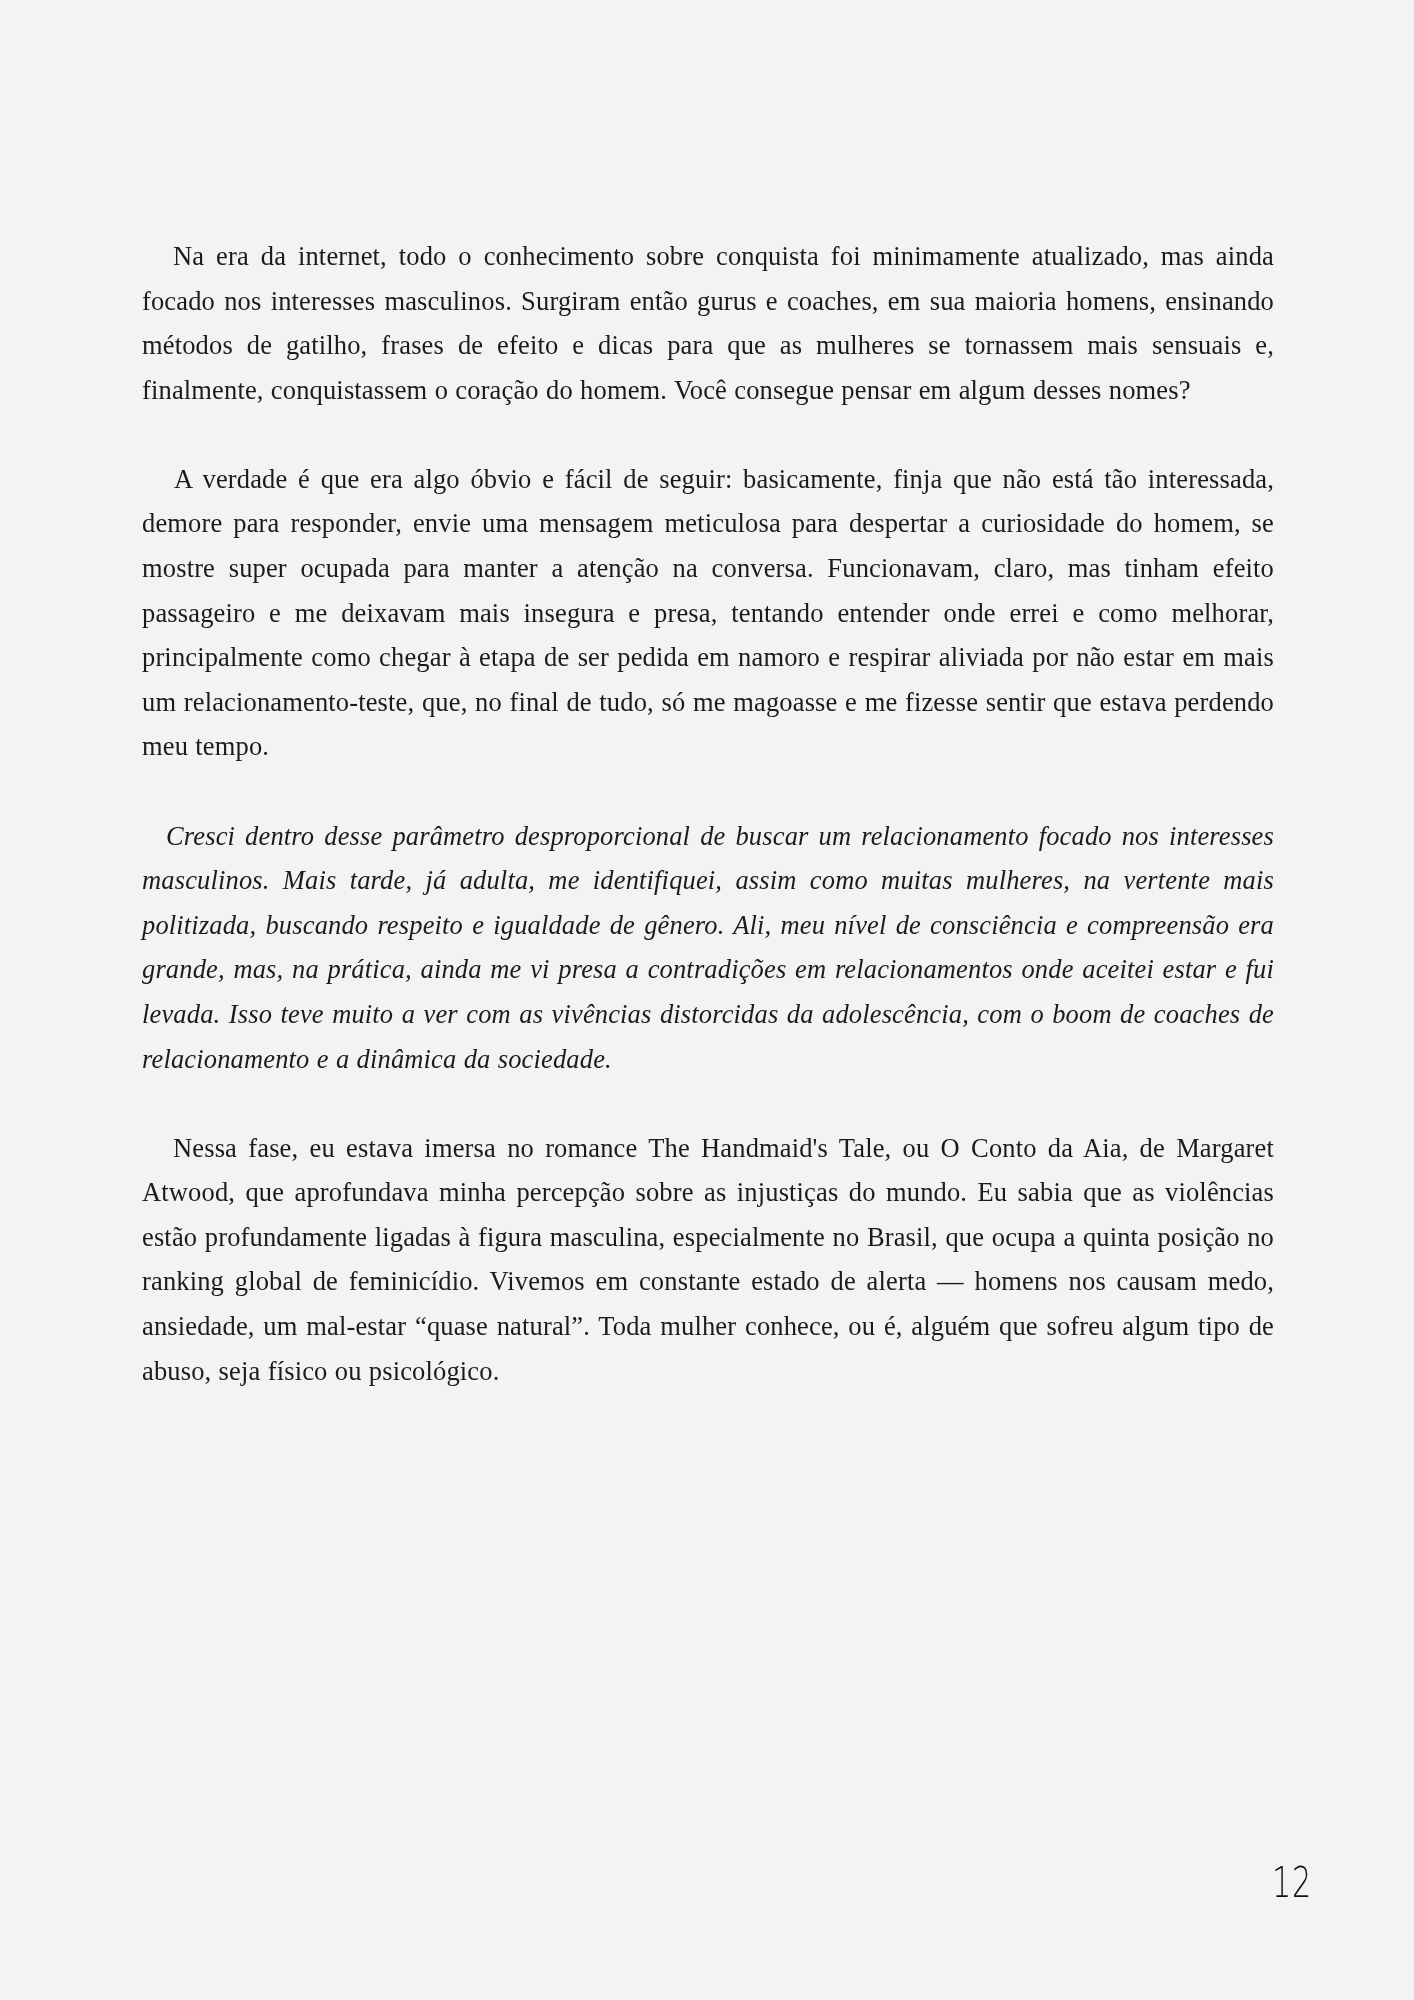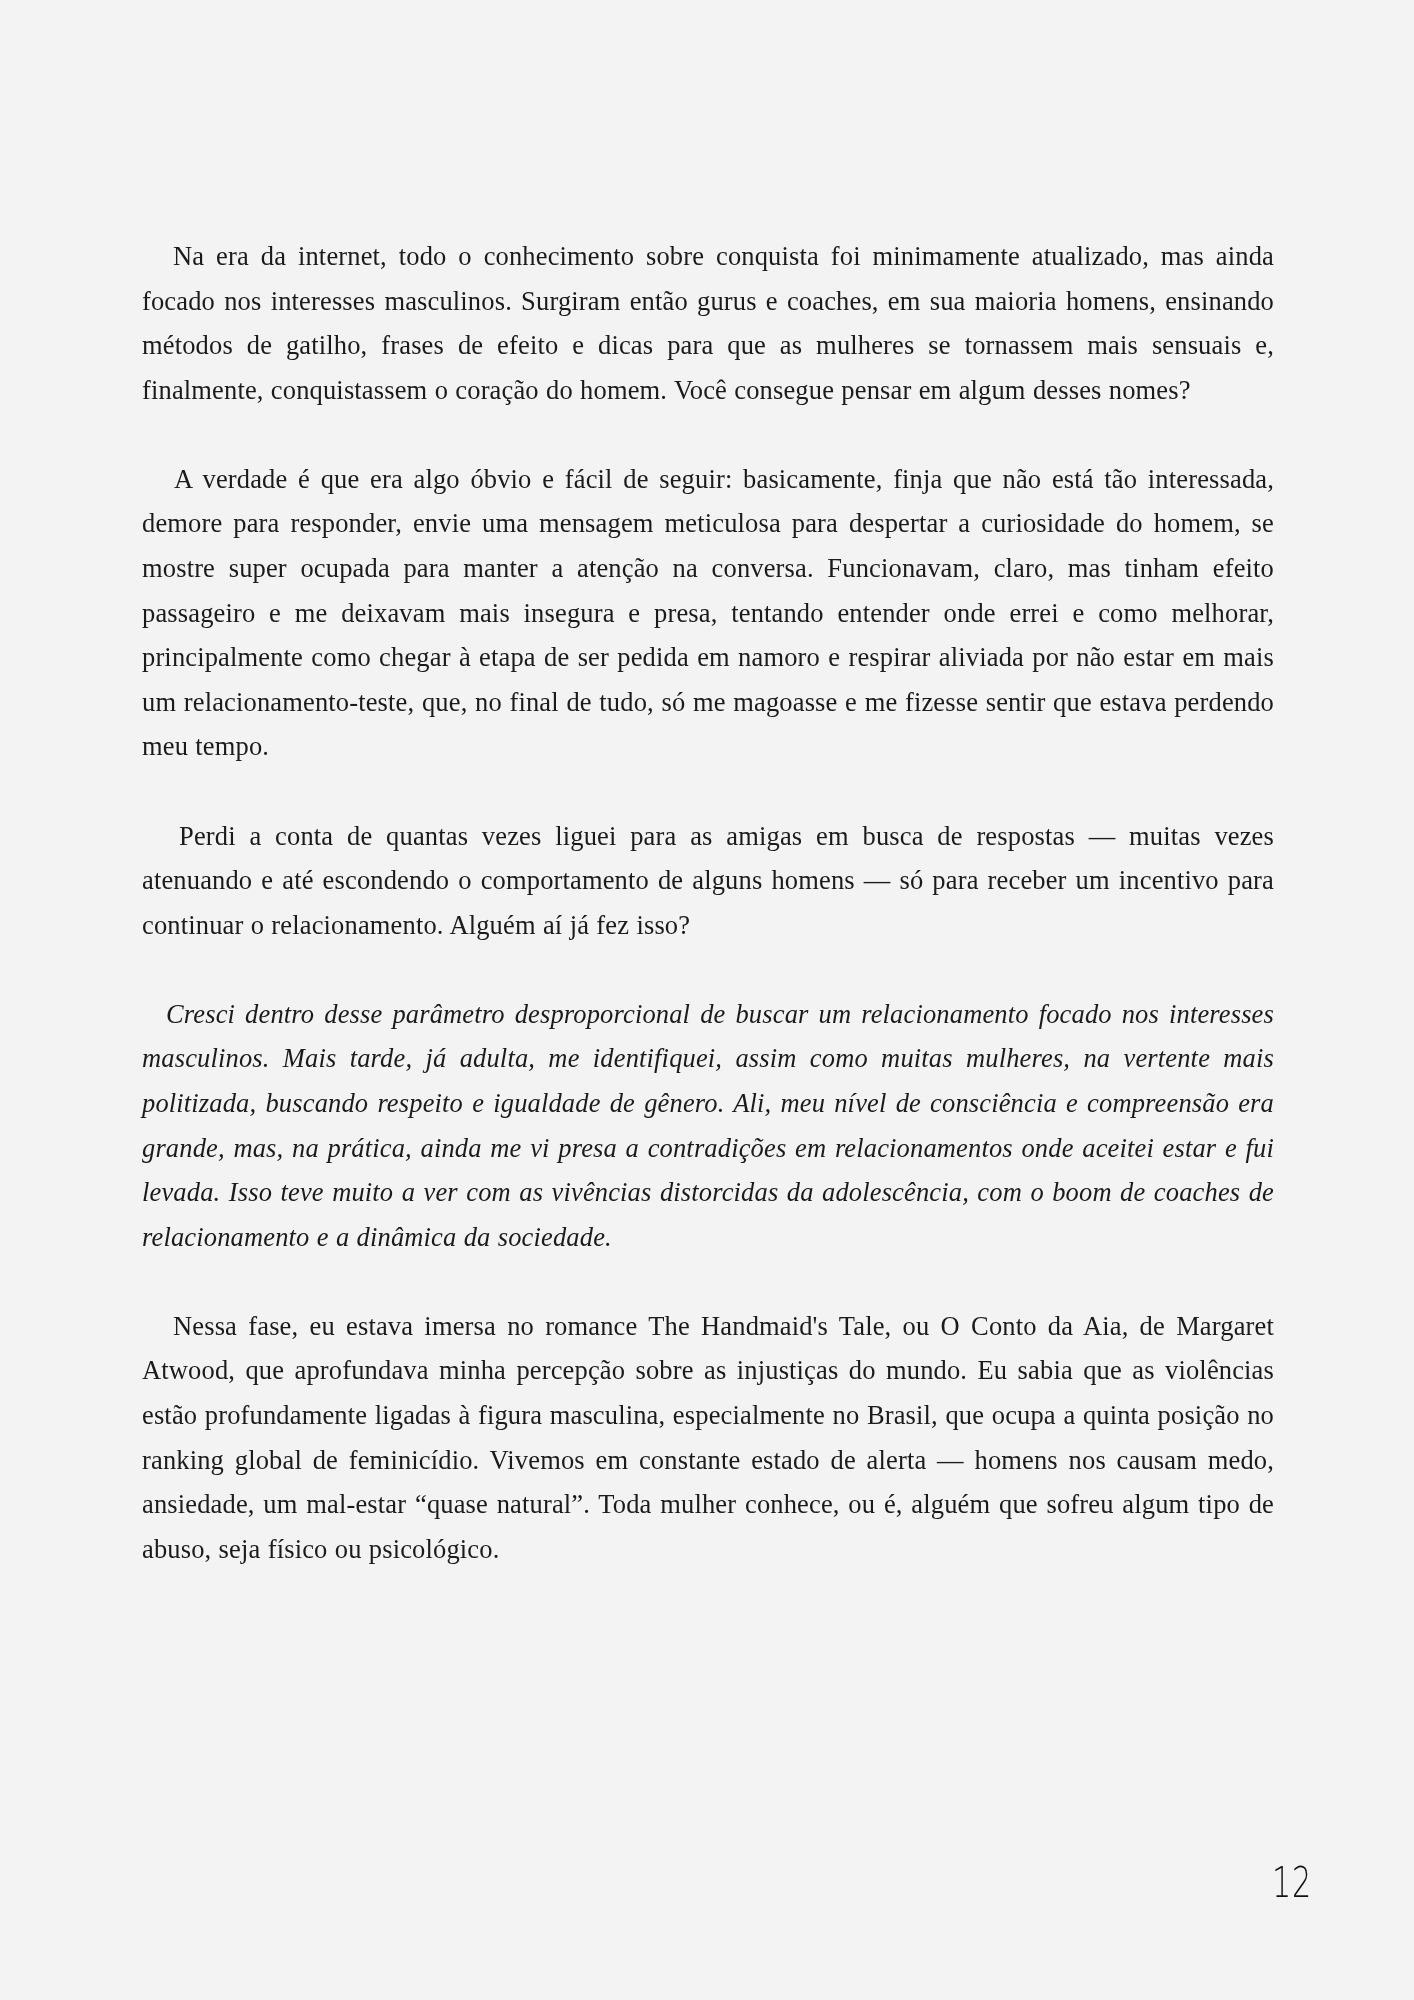--- a/index.html
+++ b/index.html
@@ -47,18 +47,17 @@
       transform-origin: left top;
       letter-spacing: 1px;
     }
   </style>
 </head>
 <body>
 
 <main class="page-body">
   <p class="paragraph p1">Na era da internet, todo o conhecimento sobre conquista foi minimamente atualizado, mas ainda focado nos interesses masculinos. Surgiram então gurus e coaches, em sua maioria homens, ensinando métodos de gatilho, frases de efeito e dicas para que as mulheres se tornassem mais sensuais e, finalmente, conquistassem o coração do homem. Você consegue pensar em algum desses nomes?</p>
   <p class="paragraph p2">A verdade é que era algo óbvio e fácil de seguir: basicamente, finja que não está tão interessada, demore para responder, envie uma mensagem meticulosa para despertar a curiosidade do homem, se mostre super ocupada para manter a atenção na conversa. Funcionavam, claro, mas tinham efeito passageiro e me deixavam mais insegura e presa, tentando entender onde errei e como melhorar, principalmente como chegar à etapa de ser pedida em namoro e respirar aliviada por não estar em mais um relacionamento-teste, que, no final de tudo, só me magoasse e me fizesse sentir que estava perdendo meu tempo.</p>
-  <p class="paragraph p3">Perdi a conta de quantas vezes liguei para as amigas em busca de respostas — muitas vezes atenuando e até escondendo o comportamento de alguns homens — só para receber um incentivo para continuar o relacionamento. Alguém aí já fez isso?</p>
   <p class="paragraph p4">Cresci dentro desse parâmetro desproporcional de buscar um relacionamento focado nos interesses masculinos. Mais tarde, já adulta, me identifiquei, assim como muitas mulheres, na vertente mais politizada, buscando respeito e igualdade de gênero. Ali, meu nível de consciência e compreensão era grande, mas, na prática, ainda me vi presa a contradições em relacionamentos onde aceitei estar e fui levada. Isso teve muito a ver com as vivências distorcidas da adolescência, com o boom de coaches de relacionamento e a dinâmica da sociedade.</p>
   <p class="paragraph p5">Nessa fase, eu estava imersa no romance The Handmaid's Tale, ou O Conto da Aia, de Margaret Atwood, que aprofundava minha percepção sobre as injustiças do mundo. Eu sabia que as violências estão profundamente ligadas à figura masculina, especialmente no Brasil, que ocupa a quinta posição no ranking global de feminicídio. Vivemos em constante estado de alerta — homens nos causam medo, ansiedade, um mal-estar “quase natural”. Toda mulher conhece, ou é, alguém que sofreu algum tipo de abuso, seja físico ou psicológico.</p>
 </main>
 
 <div class="page-number">12</div>
 
 </body></html>

